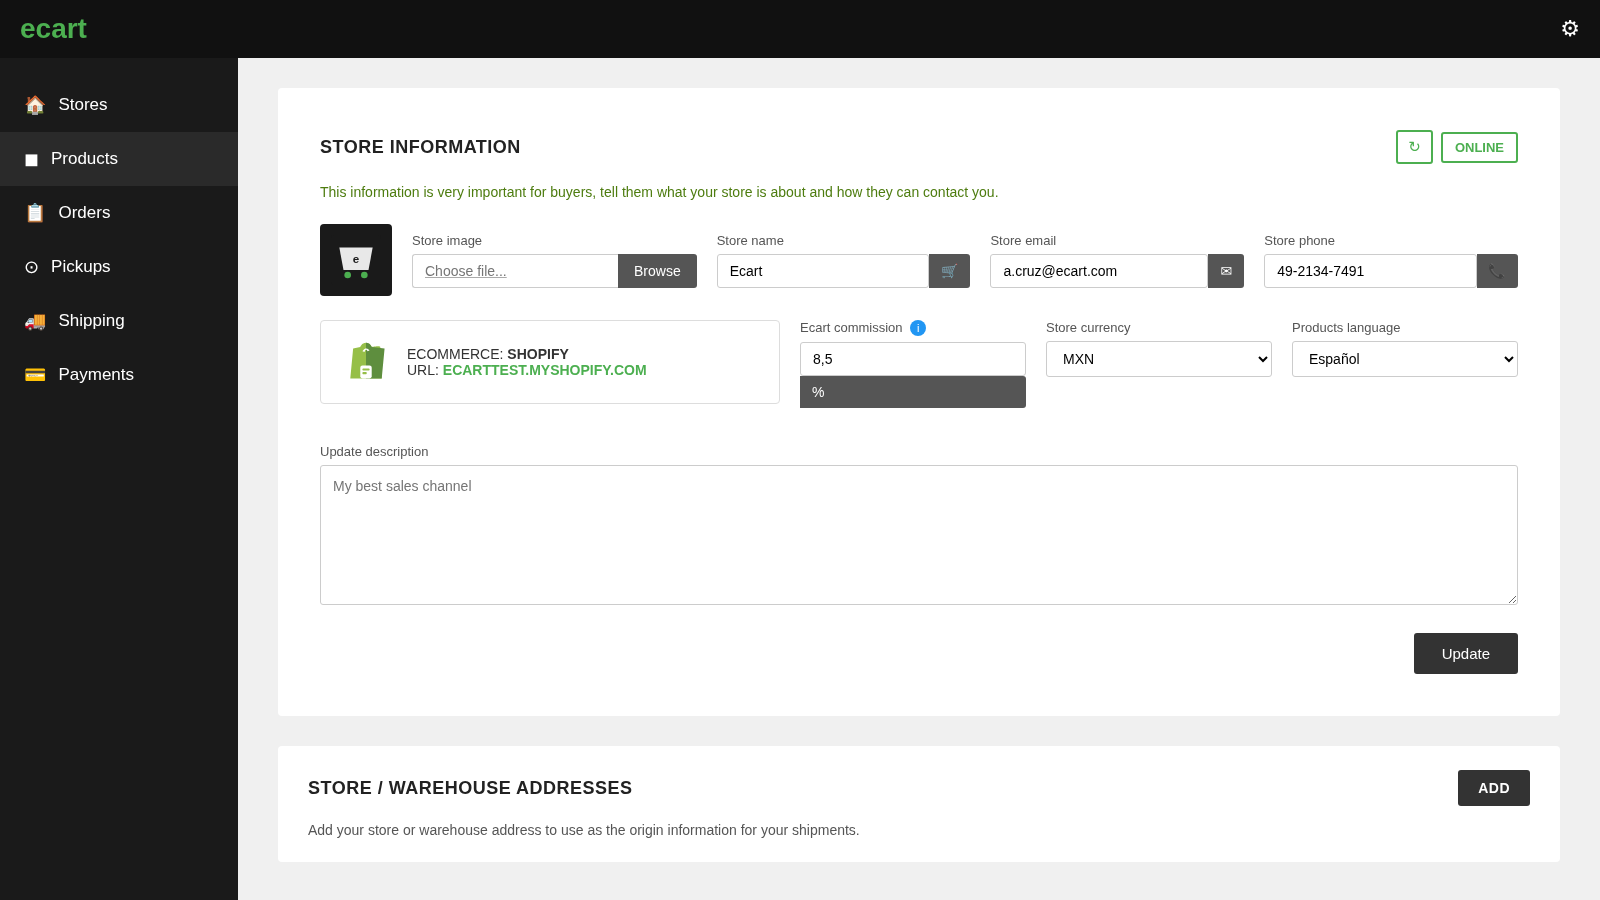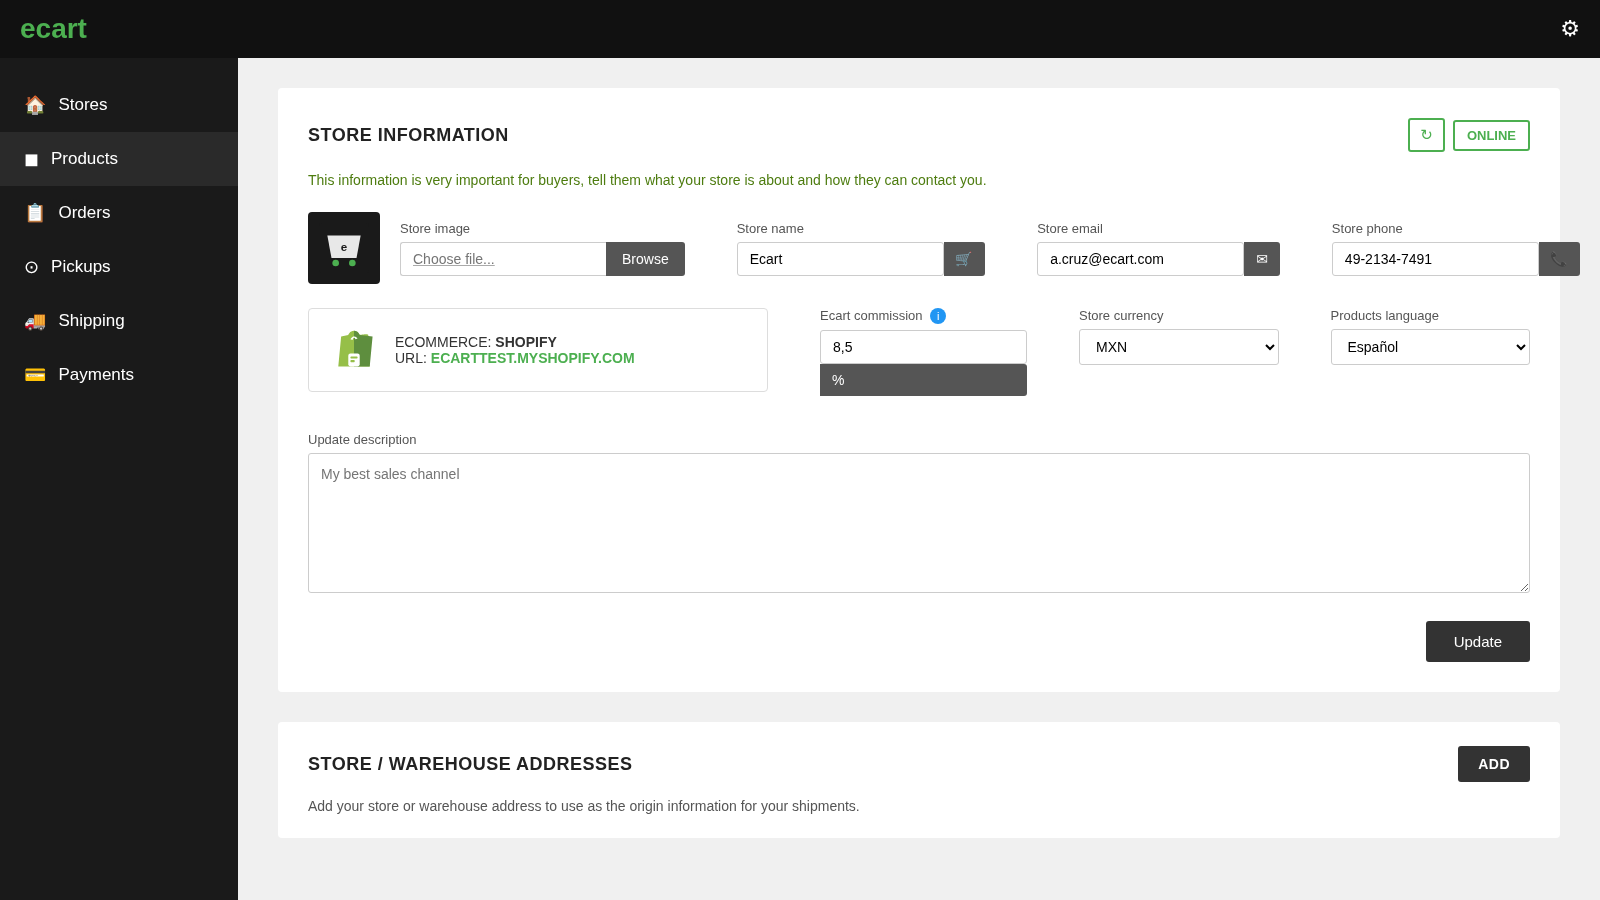--- a/index.html
+++ b/index.html
@@ -62,21 +62,21 @@
       flex: 1;
       background: #f0f0f0;
       overflow-y: auto;
       padding: 30px 40px;
     }
 
     
     .section {
       background: #fff;
       border-radius: 4px;
-      padding: 30px;
+      padding: 42px;
       margin-bottom: 30px;
     }
     .section-header {
       display: flex;
       justify-content: space-between;
       align-items: center;
       margin-bottom: 20px;
     }
     .section-title {
       font-size: 18px;
@@ -167,21 +167,20 @@
       padding: 8px 16px;
       cursor: pointer;
       font-size: 14px;
       border-radius: 0 3px 3px 0;
     }
     .form-group {
       flex: 1;
       display: flex;
       flex-direction: column;
       gap: 6px;
-      margin-left: 32px;
     }
     .form-group label {
       font-size: 13px;
       color: #555;
     }
     .input-with-icon {
       display: flex;
     }
     .input-with-icon input {
       flex: 1;

